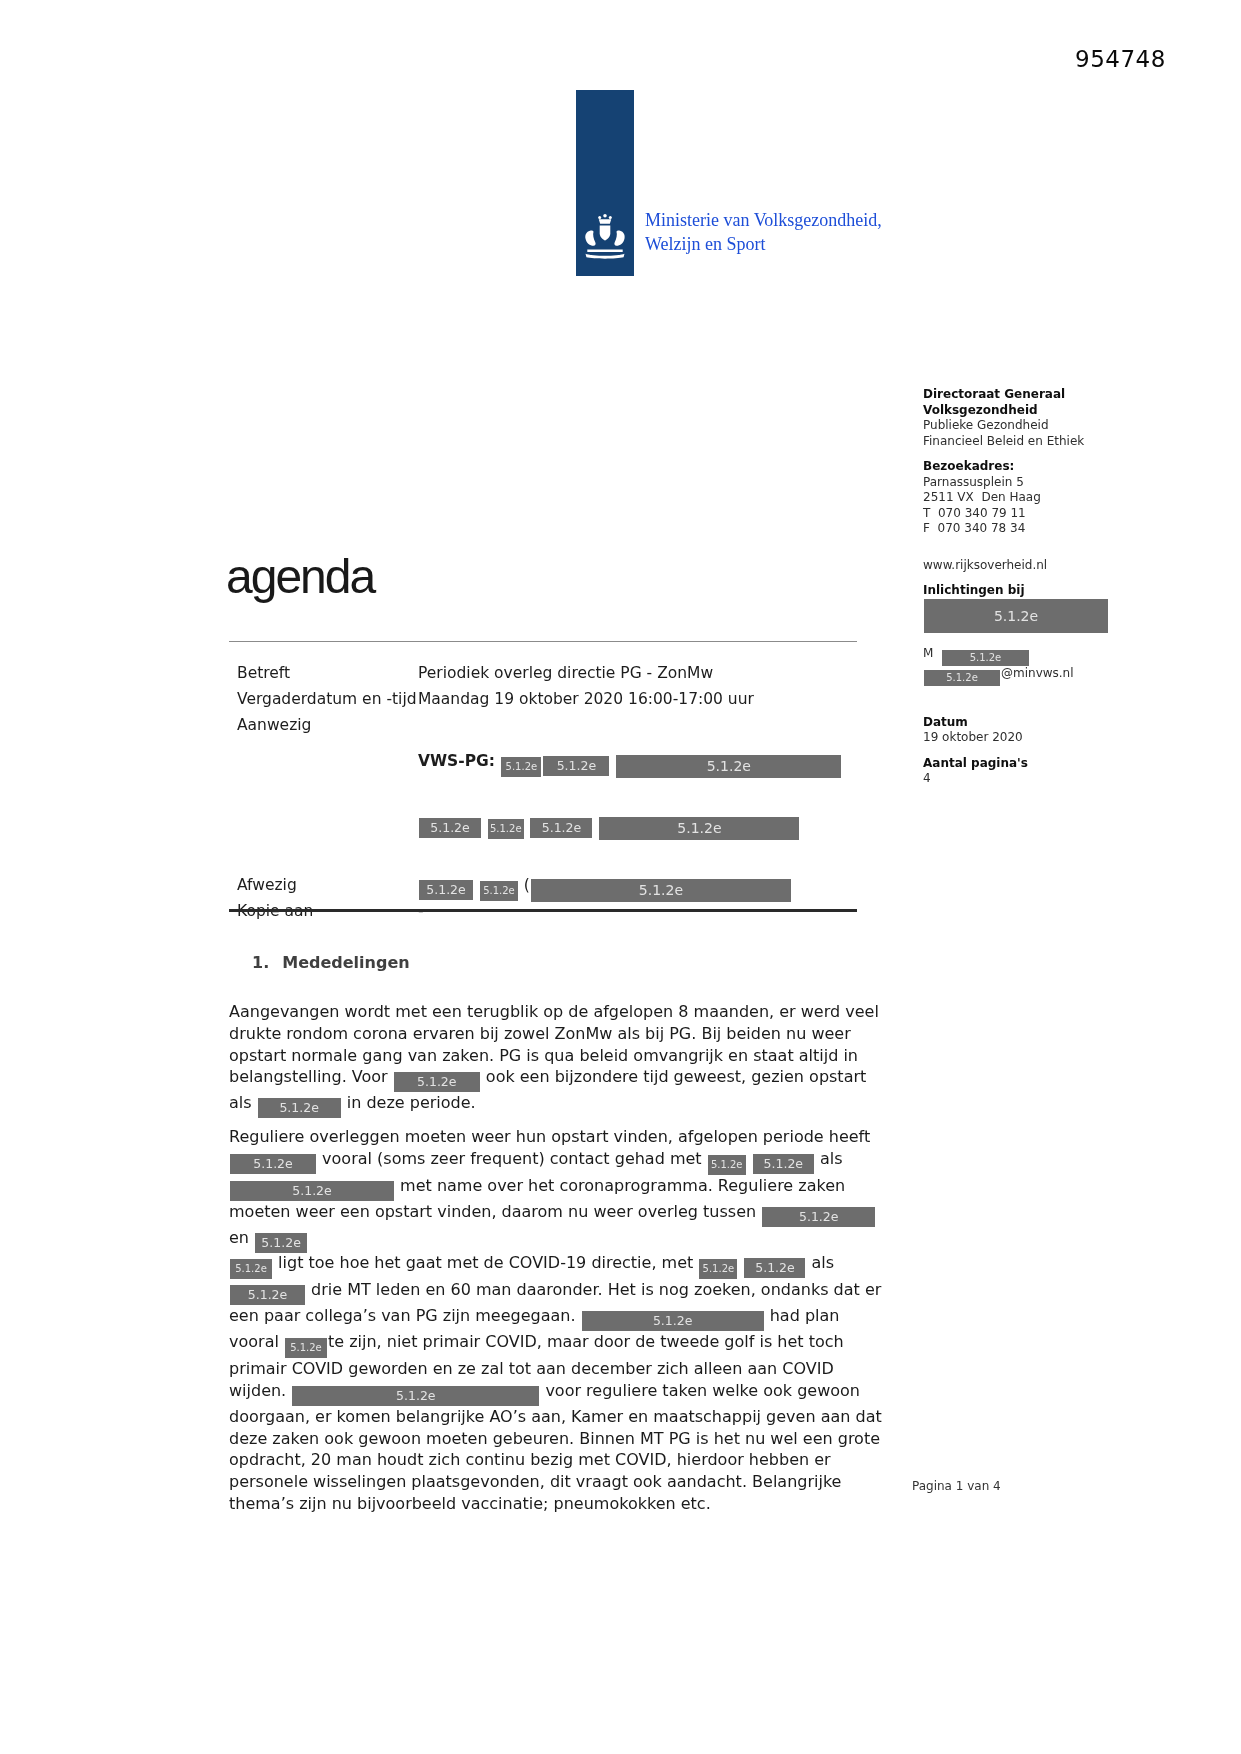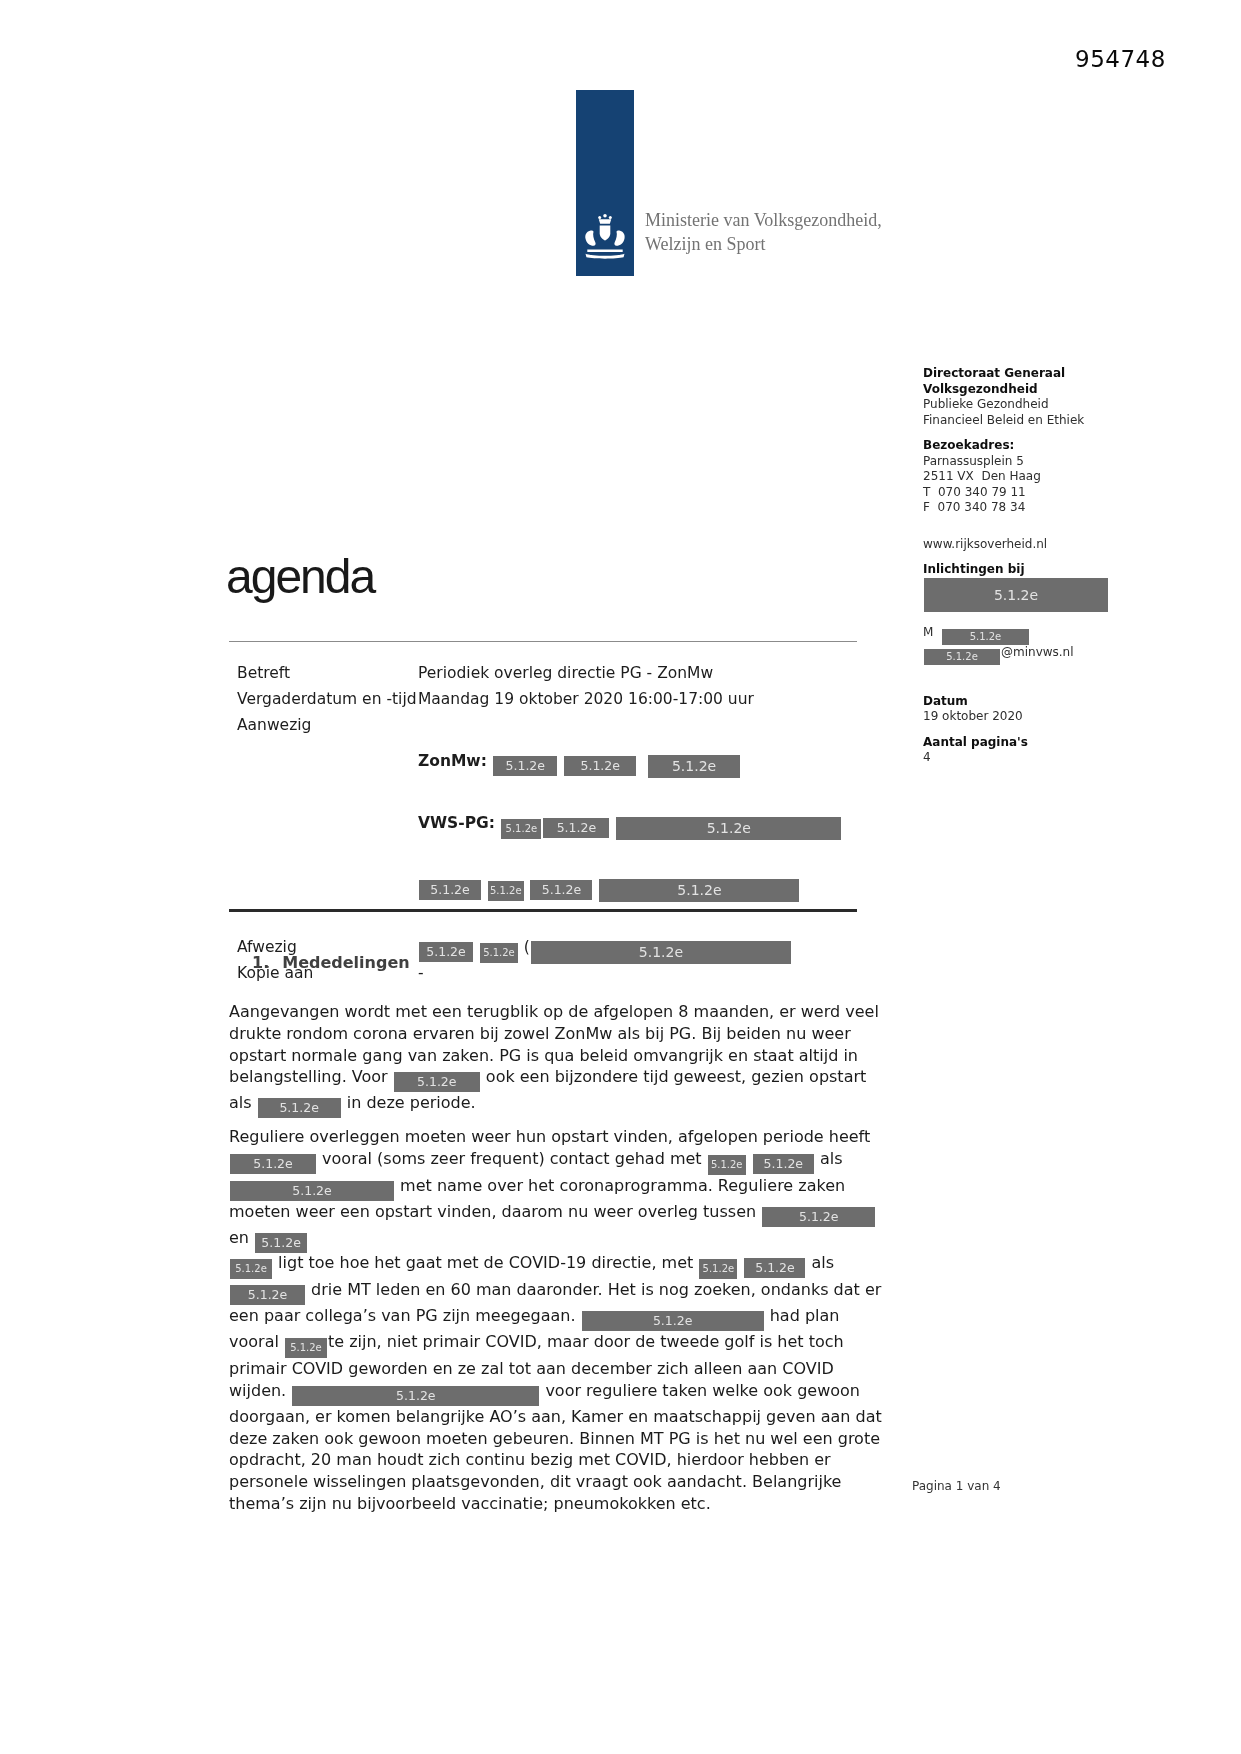--- a/index.html
+++ b/index.html
@@ -7,24 +7,24 @@
         font-family:"DejaVu Sans","Liberation Sans",sans-serif;color:#1b1b1b;}
   .abs{position:absolute;}
 
   
   .docnum{left:1075px;top:46px;font-size:23px;letter-spacing:.5px;color:#0a0a0a;}
 
   
   .logo-bar{left:576px;top:90px;width:58px;height:186px;background:#154273;}
   .emblem{position:absolute;left:6px;bottom:14px;width:46px;height:50px;}
   .ministry{left:645px;top:208px;font-family:"Liberation Serif","DejaVu Serif",serif;
-            font-size:18px;line-height:24px;color:#737373;}
+            font-size:18px;line-height:24px;color:#1d4ed8;}
 
   
-  .sidebar{left:923px;top:366px;width:215px;font-size:12px;line-height:15.5px;color:#2e2e2e;}
+  .sidebar{left:923px;top:387px;width:215px;font-size:12px;line-height:15.5px;color:#2e2e2e;}
   .sidebar div{white-space:pre-wrap;}
   .sb-line.bold,.sb-label{font-weight:bold;color:#0f0f0f;}
 
   
   .title{left:226px;top:549px;font-size:48px;letter-spacing:-2px;color:#191919;
          font-family:"Liberation Sans","DejaVu Sans",sans-serif;}
   .rule-thin{left:229px;top:641px;width:628px;height:1px;background:#8b8b8b;}
   .rule-thick{left:229px;top:909px;width:628px;height:3px;background:#2a2a2a;}
 
   .meta{left:237px;top:664px;width:624px;font-size:15.5px;color:#1d1d1d;}
@@ -100,21 +100,20 @@
       <div class="meta-label">Betreft</div>
       <div class="meta-value">Periodiek overleg directie PG - ZonMw</div>
     </div>
     <div class="meta-row">
       <div class="meta-label">Vergaderdatum en -tijd</div>
       <div class="meta-value">Maandag 19 oktober 2020 16:00-17:00 uur</div>
     </div>
     <div class="meta-row">
       <div class="meta-label">Aanwezig</div>
       <div class="meta-value">
-        <div class="att-line seg-host"><span class="bold">ZonMw: </span><span class="red" style="min-width: 64px;">5.1.2e</span><span> </span><span class="red" style="min-width: 72px;">5.1.2e</span><span>  </span><span class="red tall" style="min-width: 92px;">5.1.2e</span></div>
         <div class="att-line seg-host"><span class="bold">VWS-PG: </span><span class="red small" style="min-width: 40px;">5.1.2e</span><span class="red" style="min-width: 66px;">5.1.2e</span><span> </span><span class="red tall" style="min-width: 225px;">5.1.2e</span></div>
         <div class="att-line seg-host"><span class="red" style="min-width: 62px;">5.1.2e</span><span> </span><span class="red small" style="min-width: 28px;">5.1.2e</span><span> </span><span class="red" style="min-width: 62px;">5.1.2e</span><span> </span><span class="red tall" style="min-width: 200px;">5.1.2e</span></div>
       </div>
     </div>
     <div class="meta-row" style="margin-top:0">
       <div class="meta-label">Afwezig</div>
       <div class="meta-value seg-host"><span class="red" style="min-width: 54px;">5.1.2e</span><span> </span><span class="red small" style="min-width: 38px;">5.1.2e</span><span> (</span><span class="red tall" style="min-width: 260px;">5.1.2e</span></div>
     </div>
     <div class="meta-row">
       <div class="meta-label">Kopie aan</div>

